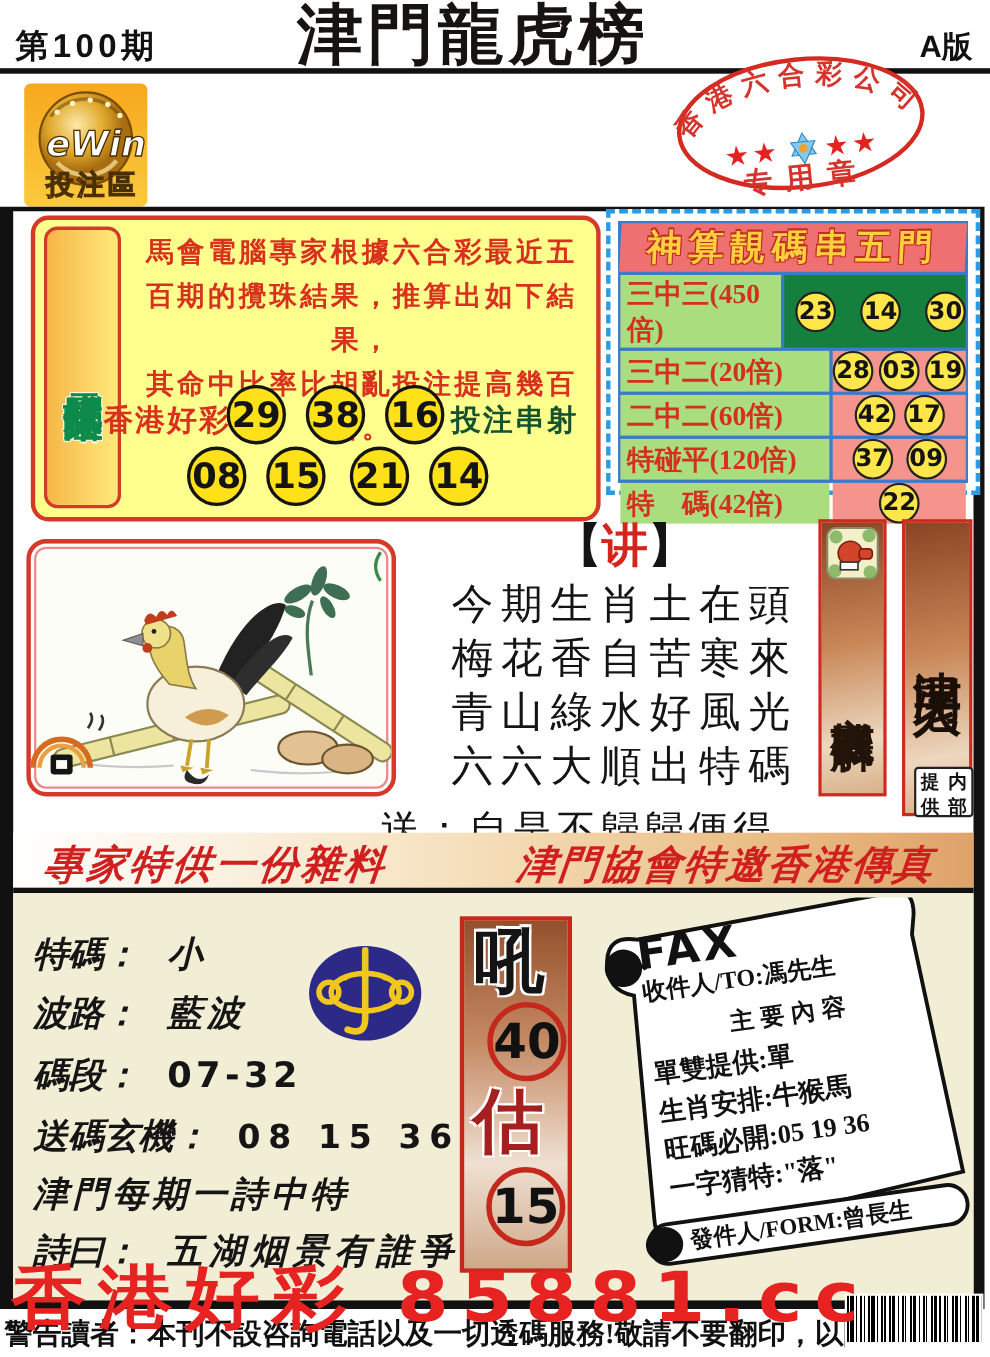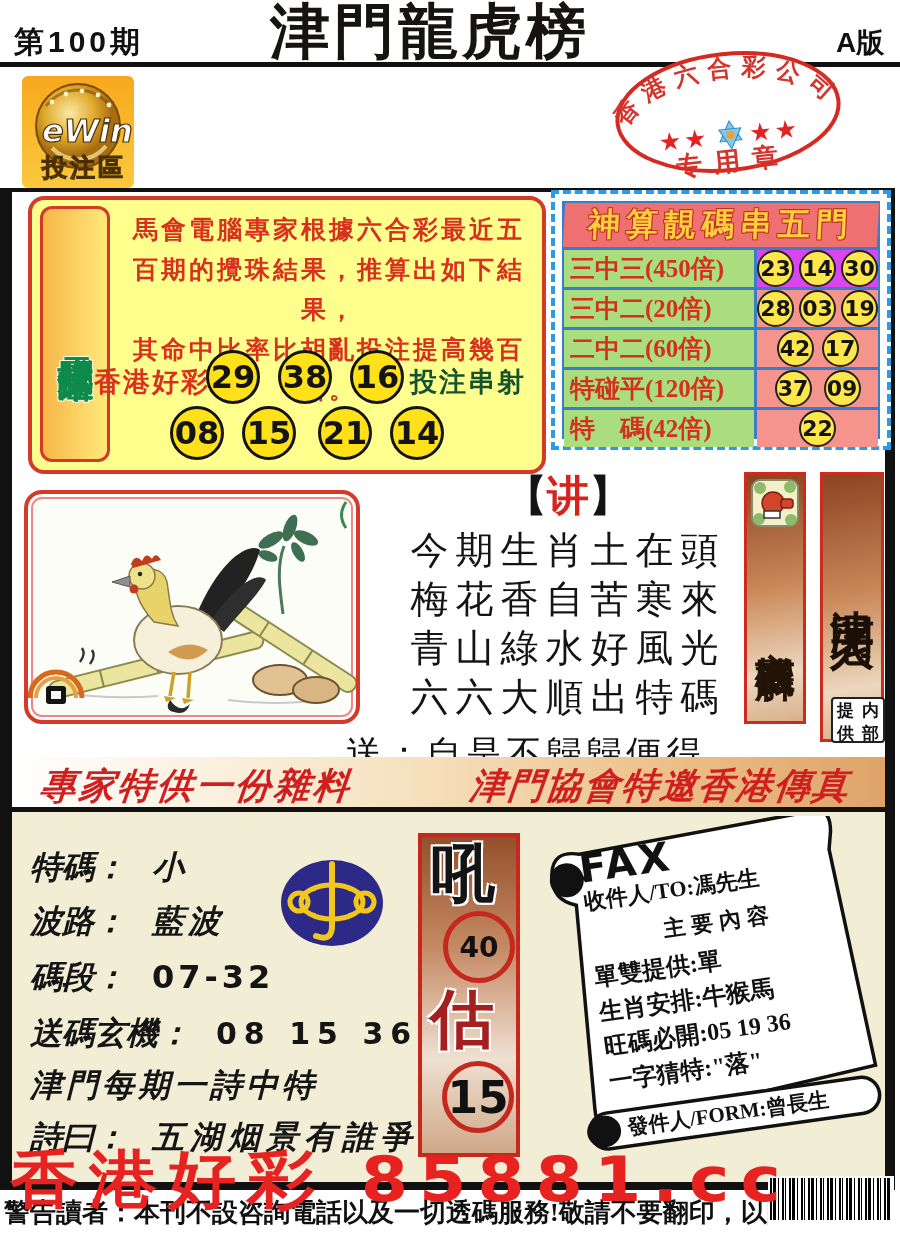--- a/index.html
+++ b/index.html
@@ -107,21 +107,21 @@
 
   <div class="abs" style="left:551px;top:190px;width:340px;height:260px;border:4px dashed #2b9be8;background:#fff;
               box-sizing:border-box;padding:7px;z-index:2;">
     <div style="width:100%;height:100%;background:#3b7cc9;display:flex;flex-direction:column;gap:3px;
                 border:2px solid #3b7cc9;box-sizing:border-box;">
       <div class="serif red-outline" style="height:46px;background:#ef7070;display:flex;align-items:center;justify-content:center;
                   font-size:32px;font-weight:900;color:#ffcf3f;letter-spacing:6px;transform:skewX(-3deg);">神算靚碼串五門</div>
       <div style="flex:1;display:flex;gap:3px;">
         <div class="serif" style="width:184px;background:#a9dd7d;display:flex;align-items:center;padding-left:6px;
                     font-size:25px;font-weight:700;color:#d43020;">三中三(450倍)</div>
-        <div style="flex:1;background:#d946ef;display:flex;align-items:center;justify-content:center;gap:5px;">
+        <div style="flex:1;background:#15803d;display:flex;align-items:center;justify-content:center;gap:22px;padding-left:10px;">
           <div class="tbl-circle">23</div>
           <div class="tbl-circle">14</div>
           <div class="tbl-circle">30</div>
         </div>
       </div>
       <div style="flex:1;display:flex;gap:3px;">
         <div class="serif" style="width:184px;background:#a9dd7d;display:flex;align-items:center;padding-left:6px;
                     font-size:25px;font-weight:700;color:#d43020;">三中二(20倍)</div>
         <div style="flex:1;background:#f5948c;display:flex;justify-content:center;gap:5px;">
           <div class="tbl-circle">28</div>
@@ -303,21 +303,21 @@
           <circle cx="36" cy="59" r="2.3" fill="#f2c71d"></circle>
         <circle cx="54" cy="64" r="2.3" fill="#f2c71d"></circle>
           <circle cx="72" cy="59" r="2.3" fill="#f2c71d"></circle>
       </svg>
     </div>
 
     <div class="abs" style="left:406px;top:21px;width:102px;height:324px;box-sizing:border-box;border:4px solid #c5281c;
                 background:linear-gradient(180deg,#94502c 0%,#c58a64 35%,#efe0d2 70%,#cfa888 100%);
                 display:flex;flex-direction:column;align-items:center;">
       <div class="serif white-outline" style="font-size:64px;font-weight:900;color:#141414;margin-top:2px;margin-left:-12px;line-height:70px;">吼</div>
-      <div class="ring" style="width:72px;height:72px;font-size:28px;margin-left:20px;margin-top:2px;">40</div>
+      <div class="ring" style="width:72px;height:72px;font-size:44px;margin-left:20px;margin-top:2px;">40</div>
       <div class="serif white-outline" style="font-size:64px;font-weight:900;color:#a61f1f;margin-top:2px;margin-left:-14px;line-height:70px;">估</div>
       <div class="ring" style="width:72px;height:72px;font-size:44px;margin-left:18px;margin-top:6px;">15</div>
     </div>
 
     <div class="abs" style="left:516px;top:4px;width:356px;height:356px;">
       <svg class="abs" width="356" height="356" viewBox="0 0 356 356" style="left:0;top:0;">
         <g transform="rotate(-8 178 178)">
           <path d="M62,72 Q38,64 42,38 Q46,14 72,22 L300,12 Q328,6 324,34 L320,52 L336,272 L74,296 Q50,300 52,276 Z" fill="#ffffff" stroke="#111" stroke-width="3.5"></path>
           <circle cx="56" cy="46" r="17" fill="#111"></circle>
           <path d="M56,46 q14,-6 20,4" fill="none" stroke="#111" stroke-width="3"></path>

